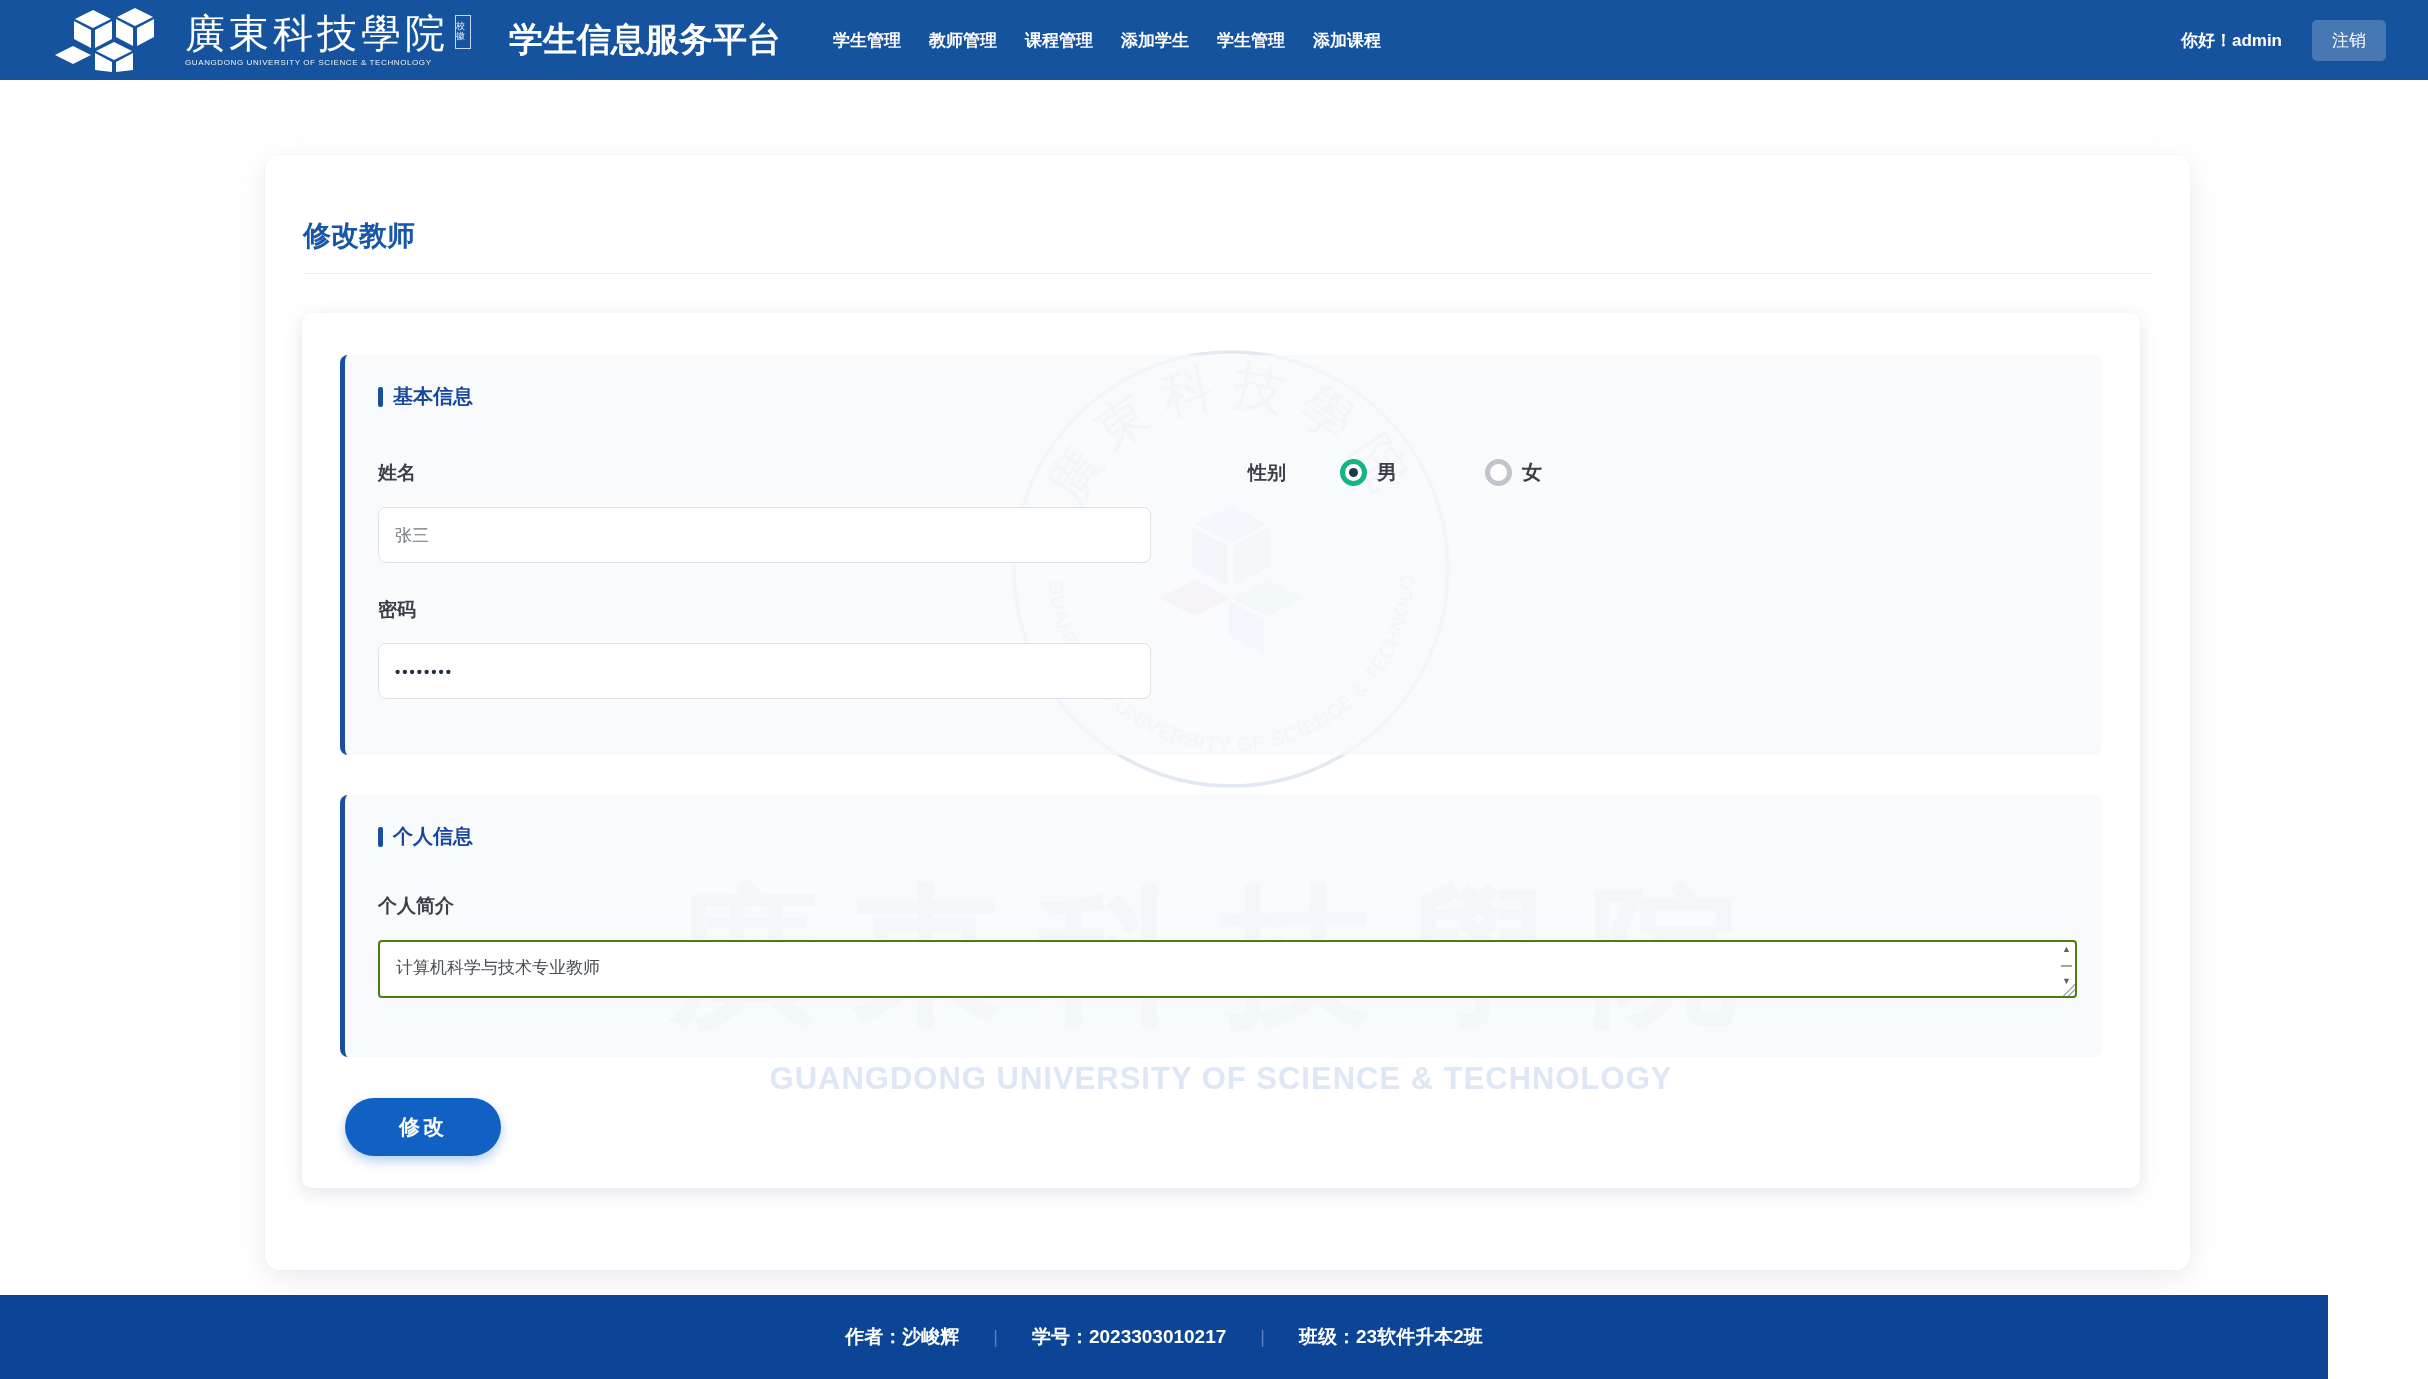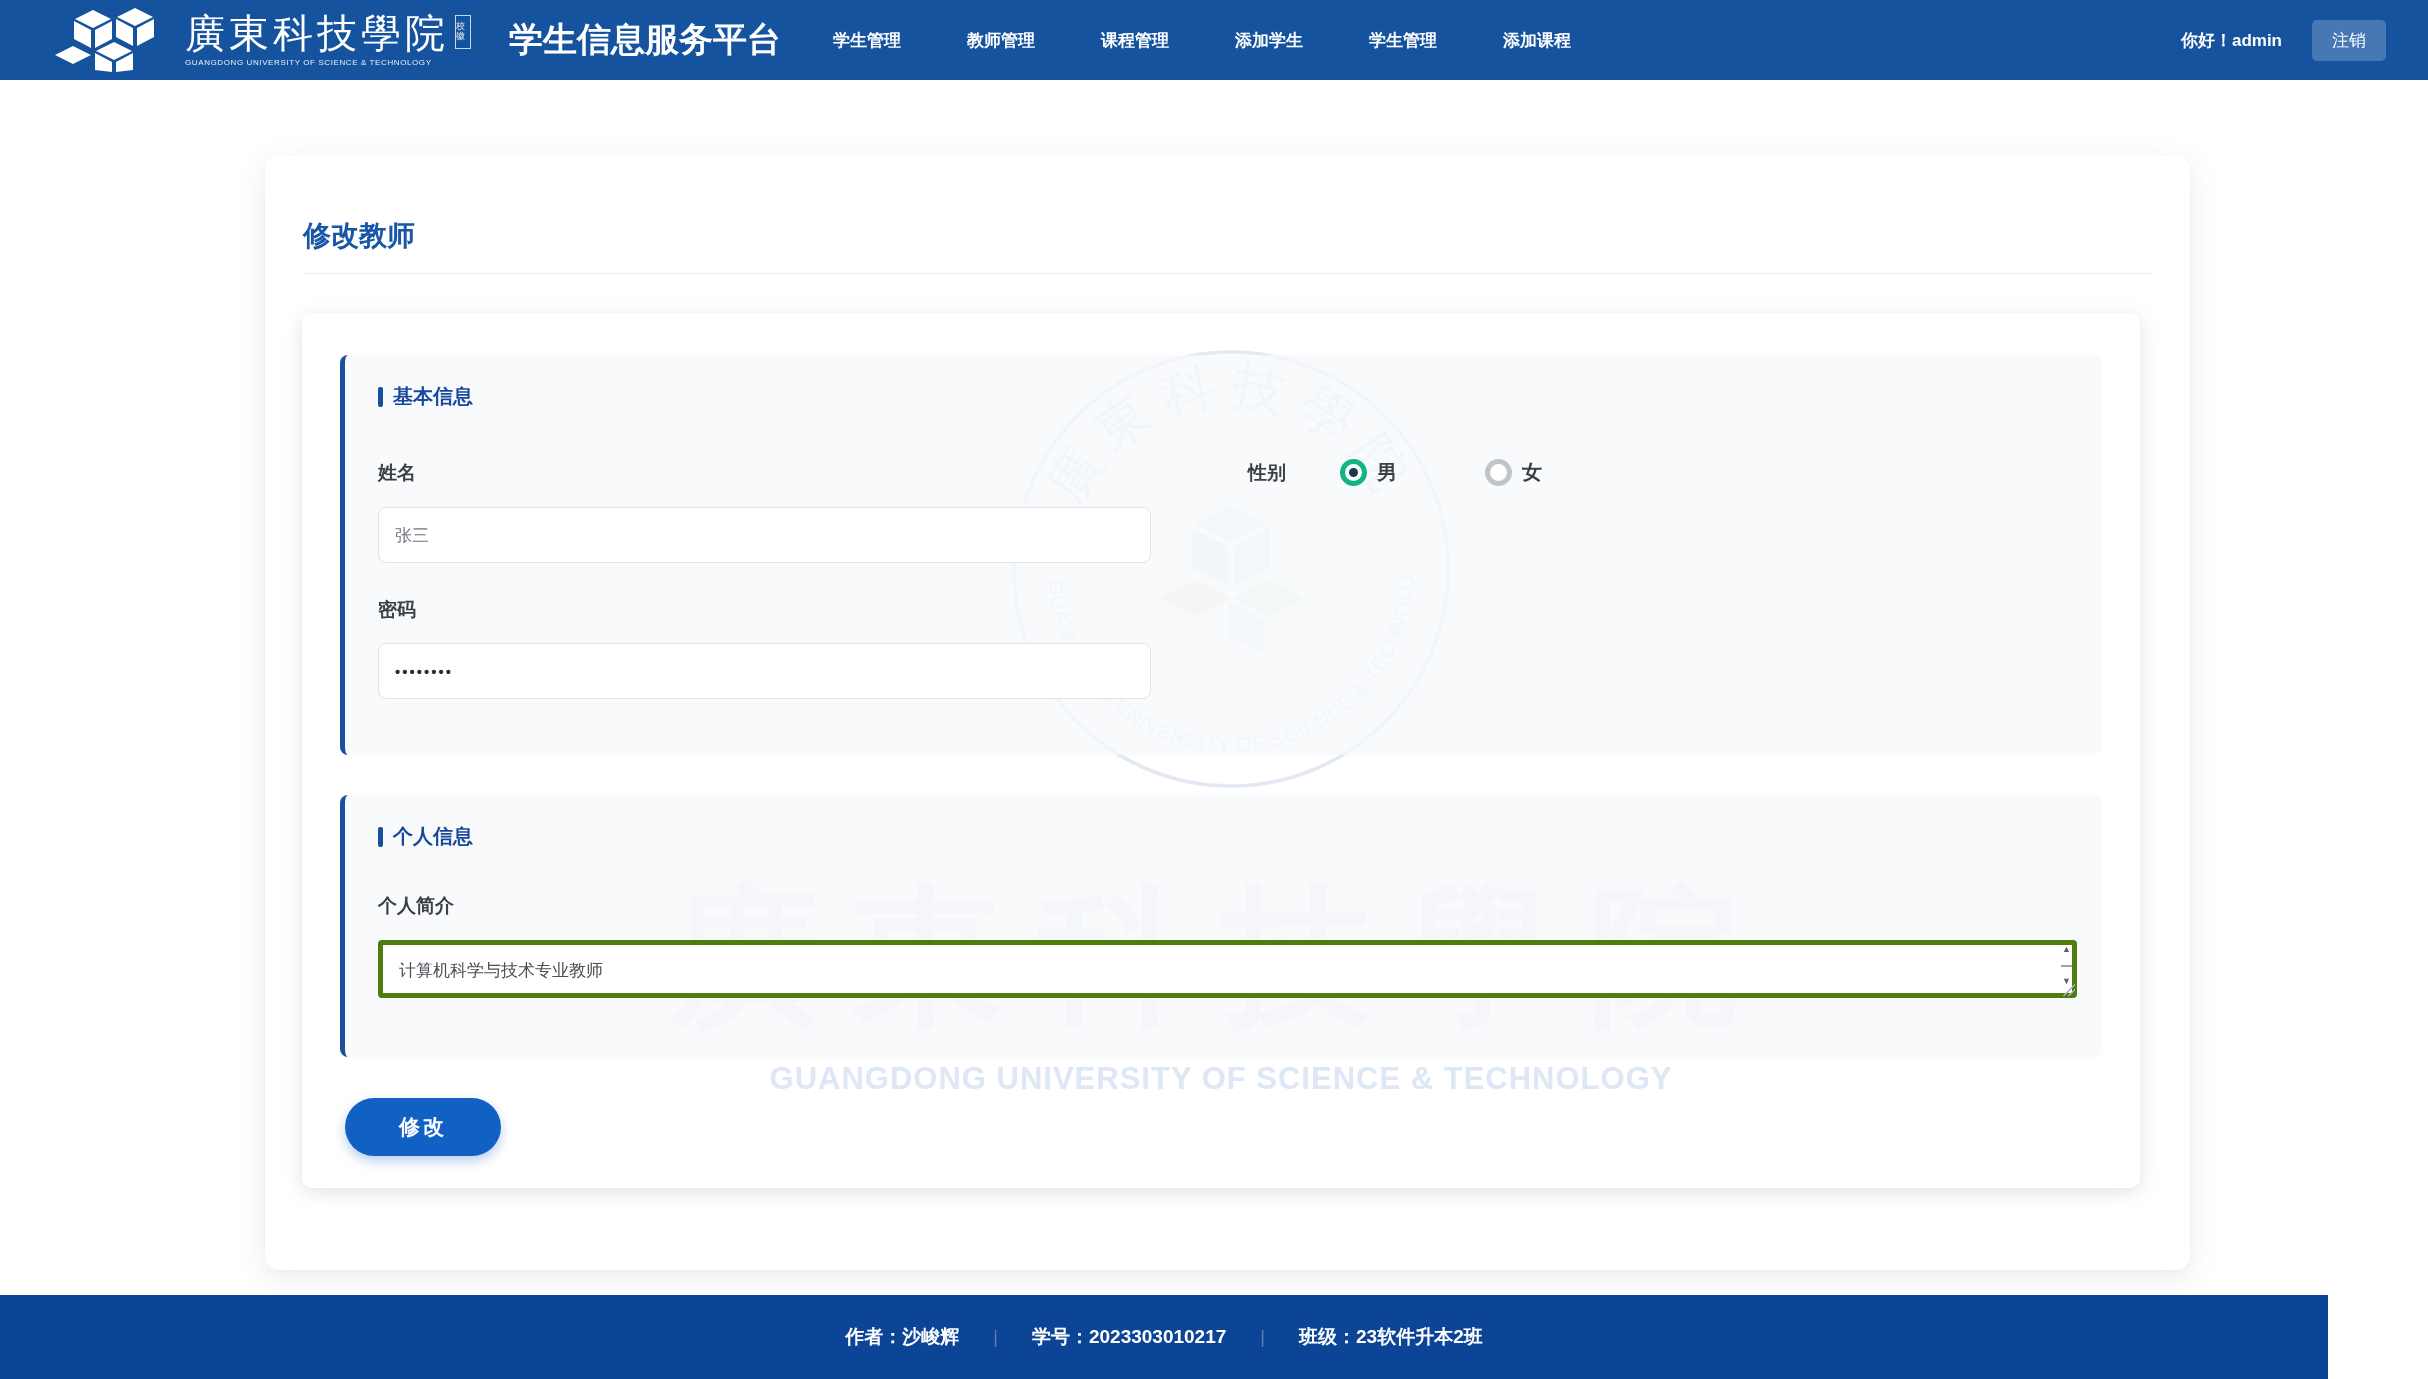--- a/index.html
+++ b/index.html
@@ -25,21 +25,21 @@
     line-height:1.05; letter-spacing:4px; white-space:nowrap;
   }
   .logo-seal {
     width:16px; height:34px; border:1px solid rgba(255,255,255,0.85);
     margin-left:6px; margin-top:2px; display:flex; flex-direction:column;
     align-items:center; justify-content:center; font-size:9px; color:#fff;
     line-height:1.1; opacity:0.9;
   }
   .logo-en { font-size:8px; color:rgba(255,255,255,0.92); letter-spacing:0.6px; margin-top:3px; white-space:nowrap; }
   .brand-title { margin-left:38px; font-size:34px; font-weight:bold; color:#fff; white-space:nowrap; }
-  .nav { display:flex; margin-left:52px; gap:66px; }
+  .nav { display:flex; margin-left:52px; gap:28px; }
   .nav-item { color:#fff; font-size:17px; font-weight:bold; cursor:pointer; white-space:nowrap; }
   .header-right { margin-left:auto; margin-right:42px; display:flex; align-items:center; gap:30px; }
   .greeting { color:#fff; font-size:17px; font-weight:bold; white-space:nowrap; }
   .logout-btn {
     background:rgba(255,255,255,0.22); color:#fff; font-size:17px;
     padding:9px 20px; border-radius:5px; border:none; cursor:pointer;
     font-family:"Liberation Sans", sans-serif;
   }
 
   
@@ -110,21 +110,21 @@
 
   .name-label { left:33px; top:105px; }
   .name-input { top:152px; }
   .pass-label { left:33px; top:242px; }
   .pass-field { top:288px; }
 
   .intro-label { left:33px; top:98px; }
   .intro-area-wrap { position:absolute; left:33px; top:145px; width:1699px; height:58px; z-index:3; }
   .intro-textarea {
     width:100%; height:100%; resize:none; background:#fff;
-    border:5px solid #4d7c0f; border-radius:4px;
+    border:2px solid #4d7c0f; border-radius:4px;
     padding:14px 34px 14px 16px; font-size:17px; color:#4A4F55;
     font-family:"Liberation Sans", sans-serif; outline:none; overflow:hidden;
   }
   .fake-scrollbar {
     position:absolute; right:2px; top:3px; bottom:10px; width:17px;
     display:flex; flex-direction:column; align-items:center; justify-content:space-between;
     padding:2px 0;
   }
   .sb-arrow { font-size:9px; color:#5d6169; line-height:1; }
   .sb-track { width:11px; height:2px; background:#9ea3ab; }

